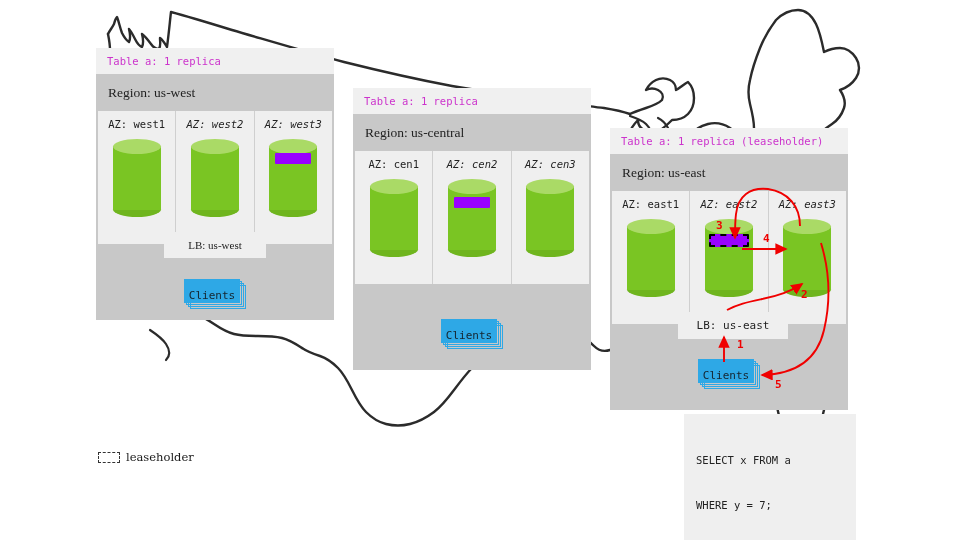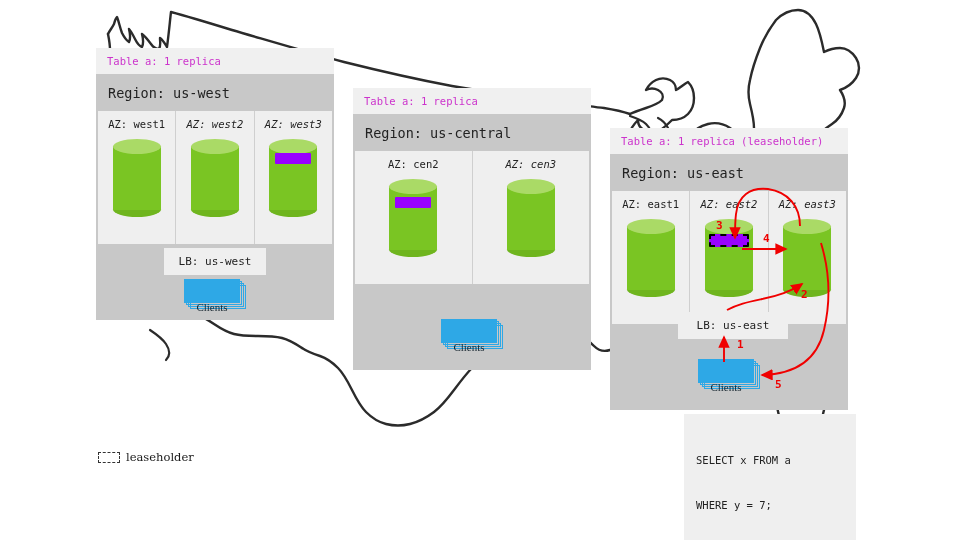--- a/index.html
+++ b/index.html
@@ -8,21 +8,21 @@
 
   #stage{position:absolute;left:0;top:0;width:840px;height:540px;}
 
   
   #map-layer{position:absolute;left:0;top:0;width:960px;height:540px;z-index:1;}
 
   
   .region-panel{position:absolute;z-index:3;background:#c8c8c8;}
   .panel-header{background:#f0f0f0;color:#cc33cc;font-size:10.5px;
                 padding:7px 10px 7px 11px;letter-spacing:0px;white-space:nowrap;}
-  .region-title{color:#222;font-size:13.5px;padding:11px 16px 10px 12px;white-space:nowrap;}
+  .region-title{color:#222;font-size:13.5px;padding:11px 16px 10px 12px;white-space:nowrap;font-family:Liberation Serif, serif;}
 
   .az-row{display:flex;background:#efefef;margin:0 2px;}
   .az-cell{flex:1;position:relative;padding:7px 0 12px 0;}
   .az-cell + .az-cell{border-left:1px solid #cfcfcf;font-style:italic;}
   .az-label{text-align:center;font-size:10.5px;color:#222;margin-bottom:9px;white-space:nowrap;}
 
   
   .cyl{position:relative;margin:0 auto;}
   .cyl-body{position:absolute;left:0;right:0;top:7px;bottom:7px;background:#7ac523;}
   .cyl-top{position:absolute;left:0;right:0;top:0;height:15px;border-radius:50%;background:#aada66;}
@@ -33,23 +33,23 @@
   
   .lb-box{position:absolute;background:#efefef;color:#222;font-size:11px;
           text-align:center;padding:7px 14px;white-space:nowrap;z-index:5;}
 
   
   .clients{position:absolute;z-index:5;}
   .clients .card{position:absolute;left:0;top:0;width:100%;height:100%;
                  background:#2ea8e6;box-sizing:border-box;}
   .clients .shadow{position:absolute;background:transparent;border:1.5px solid #2ea8e6;
                    box-sizing:border-box;}
-  .clients .label{position:absolute;left:0;top:16px;width:100%;height:100%;
+  .clients .label{position:absolute;left:0;top:4px;width:100%;height:100%;
                   display:flex;align-items:center;justify-content:center;
-                  color:#15242e;font-size:11px;z-index:3;white-space:nowrap;font-family:Liberation Serif, serif;}
+                  color:#15242e;font-size:11px;z-index:3;white-space:nowrap;}
 
   
   .sql-box{position:absolute;background:#efefef;color:#222;font-size:10.5px;
            line-height:15px;padding:9px 12px 10px 12px;white-space:pre;z-index:4;}
 
   
   #arrows{position:absolute;left:0;top:0;width:960px;height:540px;z-index:6;pointer-events:none;}
   .step-num{position:absolute;color:#f00000;font-size:11px;font-weight:bold;z-index:7;}
 
   
@@ -257,34 +257,42 @@
       <div class="az-cell">
         <div class="az-label">AZ: west3</div>
         <div class="cyl" style="width:48px;height:78px;">
           <div class="cyl-bot"></div>
           <div class="cyl-body"></div>
           <div class="cyl-top"></div>
           <div class="lease-bar" style="left:6px;top:14px;width:36px;height:11px;"></div>
         </div>
       </div>
     </div>
-    <div class="lb-box" style="left:68px;top:200px;width:74px;">LB: us-west</div>
+    <div class="lb-box" style="left:68px;top:184px;width:74px;font-family:Liberation Serif, serif;">LB: us-west</div>
     <div class="clients" style="left:88px;top:231px;width:56px;height:24px;">
       <div class="shadow" style="left:6px;top:6px;width:56px;height:24px;"></div>
       <div class="shadow" style="left:4px;top:4px;width:56px;height:24px;"></div>
       <div class="shadow" style="left:2px;top:2px;width:56px;height:24px;"></div>
       <div class="card"></div>
       <div class="label">Clients</div>
     </div>
   </div>
 
   <div class="region-panel" style="left:353px;top:88px;width:238px;height:282px;">
     <div class="panel-header">Table a: 1 replica</div>
     <div class="region-title">Region: us-central</div>
     <div class="az-row" style="height:133px;">
+      <div class="az-cell">
+        <div class="az-label">AZ: cen1</div>
+        <div class="cyl" style="width:48px;height:78px;">
+          <div class="cyl-bot"></div>
+          <div class="cyl-body"></div>
+          <div class="cyl-top"></div>
+        </div>
+      </div>
       <div class="az-cell">
         <div class="az-label">AZ: cen2</div>
         <div class="cyl" style="width:48px;height:78px;">
           <div class="cyl-bot"></div>
           <div class="cyl-body"></div>
           <div class="cyl-top"></div>
           <div class="lease-bar" style="left:6px;top:18px;width:36px;height:11px;"></div>
         </div>
       </div>
       <div class="az-cell">

